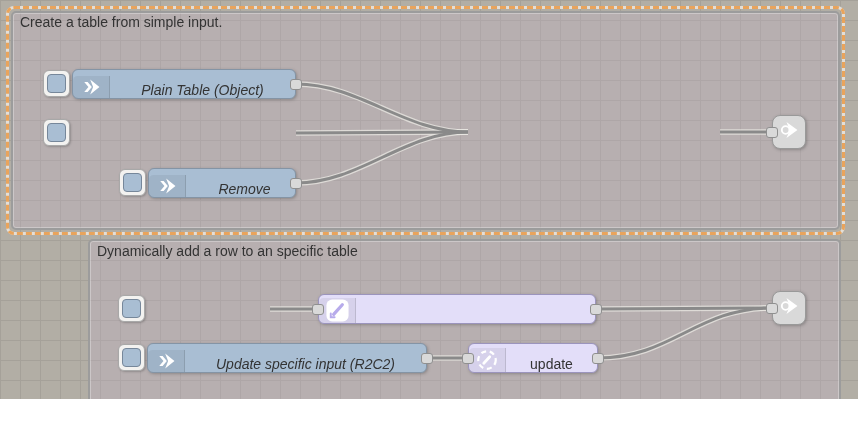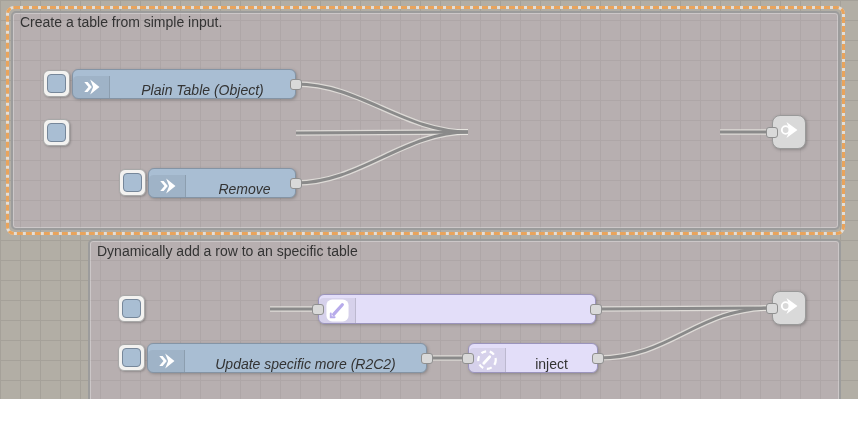--- a/index.html
+++ b/index.html
@@ -170,32 +170,32 @@
   <div class="inject-button" style="left:118px;top:344px;">
       <div class="inner"></div>
     </div>
   <div class="node inject italic" style="left:147px;top:343px;width:280px;">
     <div class="node-icon-region">
       <svg width="20" height="22" viewBox="0 0 22 26">
           <polygon fill="#fff" points="3,7 7,7 12,13 7,19 3,19 8,13"></polygon>
           <polygon fill="#fff" points="10,4 21,13 10,22 13.5,13"></polygon>
         </svg>
     </div>
-    <div class="node-label">Update specific more (R2C2)</div>
+    <div class="node-label">Update specific input (R2C2)</div>
     <div class="port out"></div>
   </div>
 
   <div class="node element" style="left:468px;top:343px;width:130px;">
     <div class="node-icon-region">
       <svg width="24" height="24" viewBox="0 0 26 26">
         <circle cx="13" cy="13" r="9.5" fill="none" stroke="#fff" stroke-width="2.4" stroke-dasharray="5.5 4"></circle>
         <path d="M9.5,16.5 L16,9.5" stroke="#fff" stroke-width="3" stroke-linecap="round"></path>
       </svg>
     </div>
-    <div class="node-label">inject</div>
+    <div class="node-label">update</div>
     <div class="port in"></div>
     <div class="port out"></div>
   </div>
 
   <div class="link-node" style="left:772px;top:291px;">
     <span>
       <svg width="22" height="22" viewBox="0 0 26 26">
         <circle cx="9" cy="13" r="4.5" fill="none" stroke="#fff" stroke-width="2.2"></circle>
         <polygon fill="#fff" points="10,3.5 23,13 10,22.5 14,13"></polygon>
       </svg>

